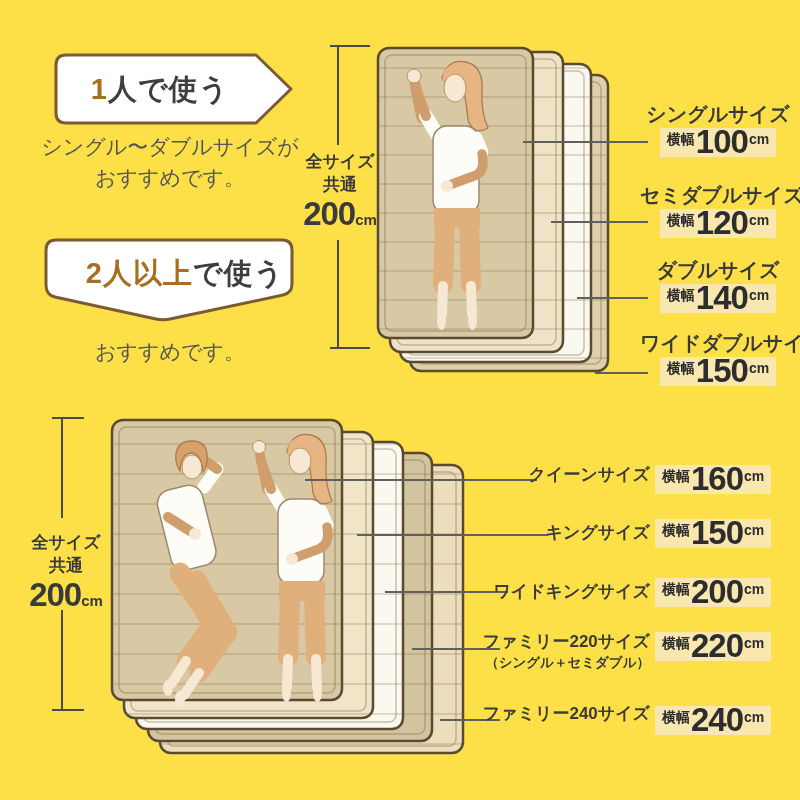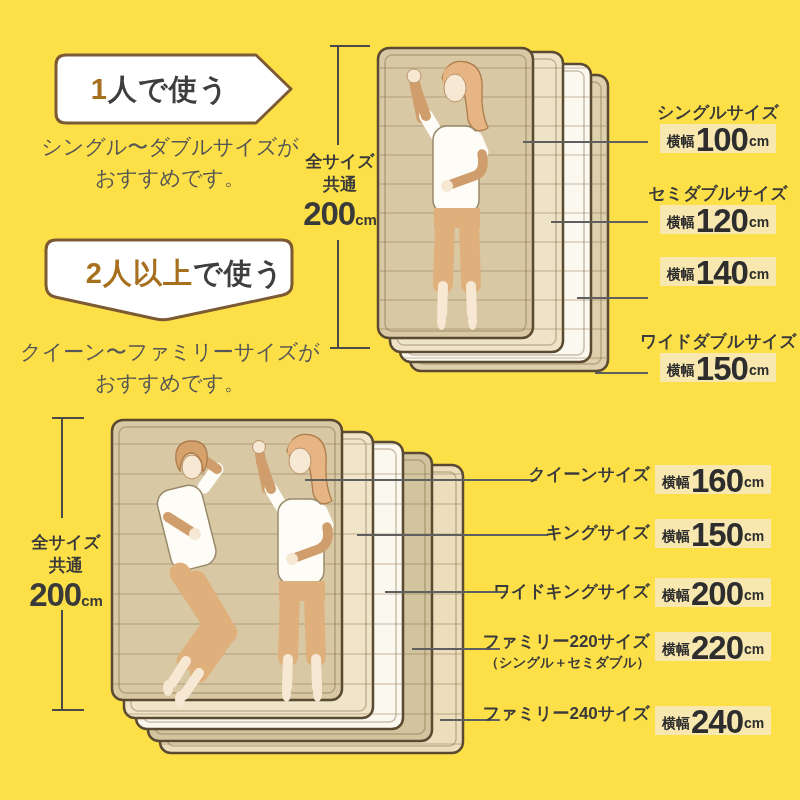--- a/index.html
+++ b/index.html
@@ -23,23 +23,23 @@
   .mline{position:absolute;background:#4a4a4a;}
   .measure-block{position:absolute;text-align:center;color:#3a3a3a;}
   .measure-label{font-size:17px;font-weight:bold;line-height:23px;}
   .measure-num{font-weight:bold;line-height:36px;white-space:nowrap;}
   .measure-num .n{font-size:33px;letter-spacing:-1px;}
   .measure-num .u{font-size:15px;}
   
   .leader{position:absolute;height:2px;background:#5f5f5f;}
   
   .trow{position:absolute;left:640px;width:156px;text-align:center;}
-  .tname{font-size:17px;font-weight:bold;color:#3a3a3a;white-space:nowrap;}
+  .tname{font-size:20px;font-weight:bold;color:#3a3a3a;white-space:nowrap;}
   .pill{
-    display:inline-flex;align-items:flex-end;background:#f8e8b0;
+    display:inline-flex;background:#f8e8b0;
     height:28px;padding:0 7px;white-space:nowrap;color:#2d2d2d;
   }
   .pill .wp{font-size:14px;font-weight:bold;line-height:23px;margin-right:1px;}
   .pill .num{font-size:30px;font-weight:bold;line-height:26px;letter-spacing:-1px;}
   .pill .unit{font-size:14px;font-weight:bold;line-height:23px;margin-left:1px;}
   .pill.big{height:29px;}
   .pill.big .num{font-size:33px;line-height:27px;}
   .pill-abs{position:absolute;}
   .bname{
     position:absolute;left:470px;width:180px;text-align:right;
@@ -144,20 +144,21 @@
   </div>
   <div class="trow" style="top:182px">
     <div class="tname">セミダブルサイズ</div>
     <div class="pill big">
       <span class="wp">横幅</span>
         <span class="num">120</span>
         <span class="unit">cm</span>
     </div>
   </div>
   <div class="trow" style="top:257px">
+    <div class="tname">ダブルサイズ</div>
     <div class="pill big">
       <span class="wp">横幅</span>
         <span class="num">140</span>
         <span class="unit">cm</span>
     </div>
   </div>
   <div class="trow" style="top:330px">
     <div class="tname">ワイドダブルサイズ</div>
     <div class="pill big">
       <span class="wp">横幅</span>
@@ -167,21 +168,20 @@
   </div>
 
   <svg class="abs" style="left:42px;top:236px" width="256" height="100" viewBox="0 0 256 100">
     <path d="M14,4 H240 Q250,4 250,14 V48 Q250,57 241,59 L128,83 Q121,84.5 114,83 L13,61 Q4,59 4,49 V14 Q4,4 14,4 Z" fill="#ffffff" stroke="#7c5a34" stroke-width="3" stroke-linejoin="round"></path>
   </svg>
   <div class="badge-text" style="left:47px;top:256px;width:276px;line-height:34px">
     <span class="accent">2人以上</span><span>で使う</span>
   </div>
 
   <div class="subtitle" style="left:20px;top:336px;width:300px">
-    <div>クイーン〜ファミリーサイズが</div>
     <div>おすすめです。</div>
   </div>
 
   <div class="mline" style="left:52px;top:417px;width:32px;height:2px"></div>
   <div class="mline" style="left:61px;top:417px;width:2px;height:101px"></div>
   <div class="mline" style="left:61px;top:610px;width:2px;height:101px"></div>
   <div class="mline" style="left:52px;top:709px;width:32px;height:2px"></div>
   <div class="measure-block" style="left:23px;top:531px;width:86px">
     <div class="measure-label">全サイズ</div>
     <div class="measure-label">共通</div>

